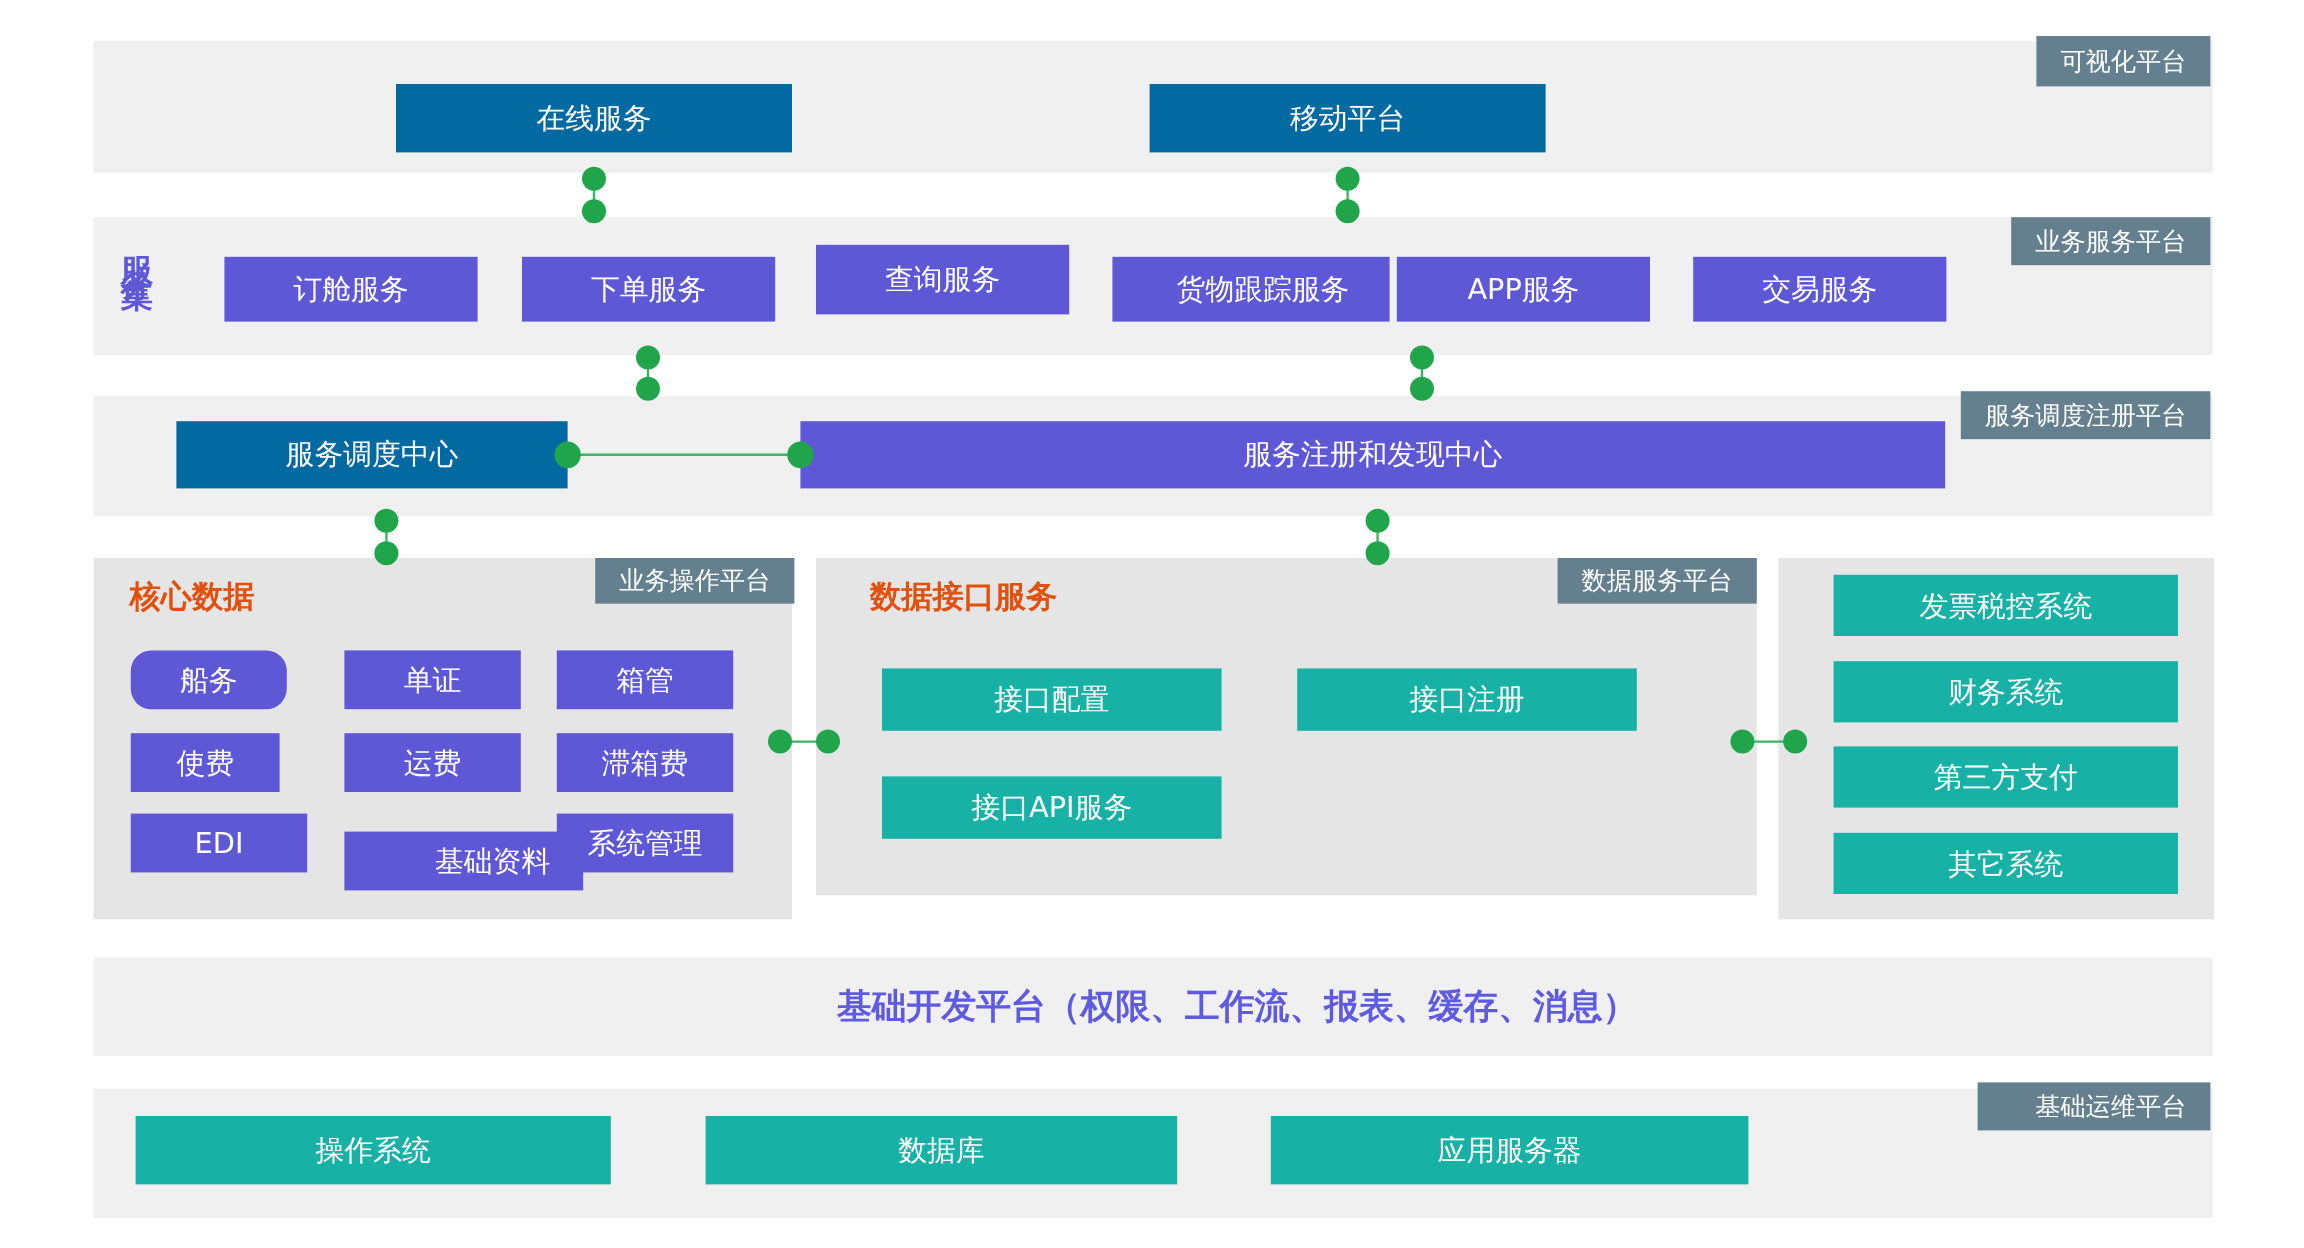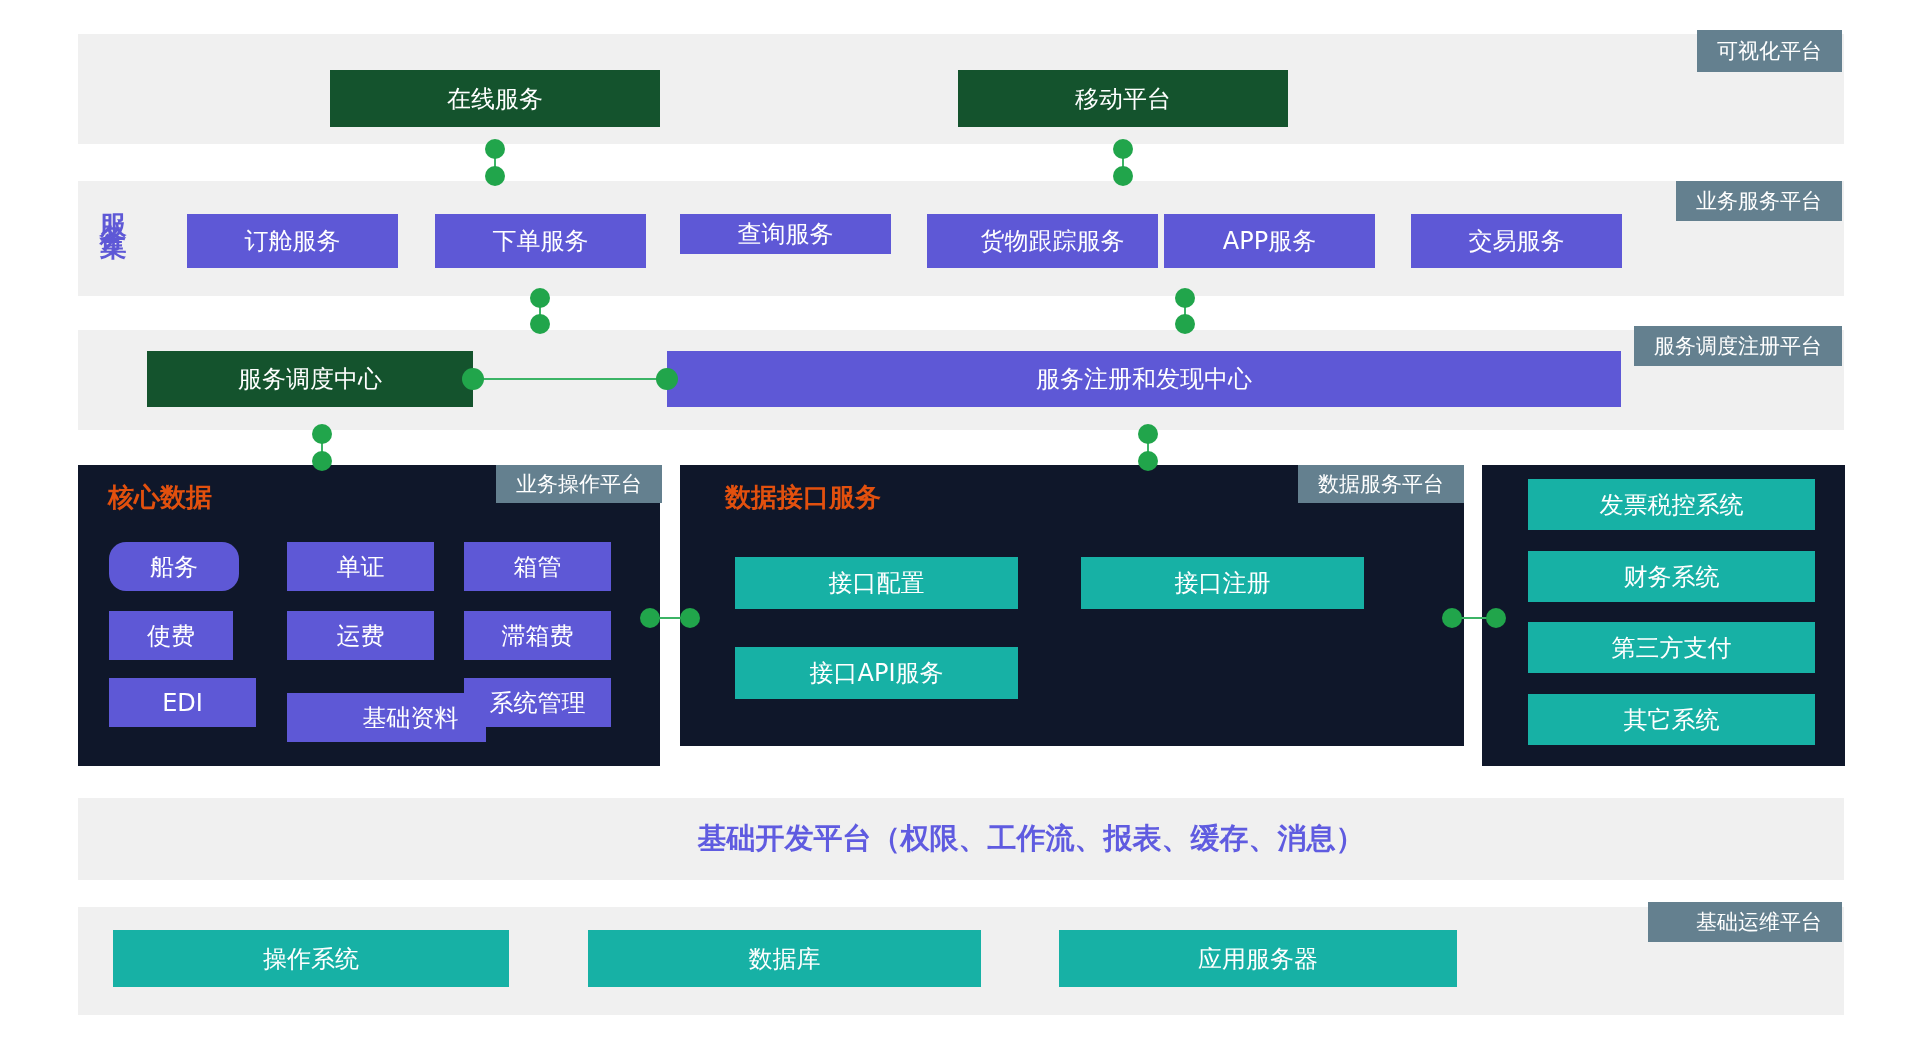--- a/index.html
+++ b/index.html
@@ -1,26 +1,26 @@
 <!DOCTYPE html>
 <html><head>
 <meta charset="utf-8">
 <style>
   html,body{margin:0;padding:0;background:#ffffff;}
   .canvas{
     position:relative;width:1920px;height:1040px;background:#ffffff;overflow:hidden;
     font-family:"DejaVu Sans","Liberation Sans",sans-serif;
   }
   .band{position:absolute;left:78px;width:1766px;background:#f0f0f0;}
-  .panel{position:absolute;background:#0f172a;}
+  .panel{position:absolute;background:#e5e5e5;}
   .btn{
     position:absolute;display:flex;align-items:center;justify-content:center;
     color:#ffffff;font-size:24px;text-align:center;white-space:nowrap;
   }
-  .btn-blue{background:#14532d;}
+  .btn-blue{background:#0369a1;}
   .btn-purple{background:#5e58d6;}
   .btn-teal{background:#17b1a5;}
   .tag{
     position:absolute;top:0;height:40px;background:#64808f;color:#ffffff;
     font-size:21px;display:flex;align-items:center;justify-content:center;
     padding:0 20px;box-sizing:border-box;white-space:nowrap;
   }
   .panel-title{
     position:absolute;color:#e2500e;font-size:26px;font-weight:bold;white-space:nowrap;
   }
@@ -44,21 +44,21 @@
   <div class="band" style="top:34px;height:110px;">
     <div class="btn btn-blue" style="left:252px;top:36px;width:330px;height:57px;">在线服务</div>
     <div class="btn btn-blue" style="left:880px;top:36px;width:330px;height:57px;">移动平台</div>
     <div class="tag" style="right:2px;top:-4px;height:42px;">可视化平台</div>
   </div>
 
   <div class="band" style="top:181px;height:115px;">
     <div class="side-label">服务集</div>
     <div class="btn btn-purple" style="left:109px;top:33px;width:211px;height:54px;">订舱服务</div>
     <div class="btn btn-purple" style="left:357px;top:33px;width:211px;height:54px;">下单服务</div>
-    <div class="btn btn-purple" style="left:602px;top:33px;width:211px;height:40px;">查询服务</div>
+    <div class="btn btn-purple" style="left:602px;top:23px;width:211px;height:58px;">查询服务</div>
     <div class="btn btn-purple" style="left:849px;top:33px;width:211px;height:54px;padding-left:20px;">货物跟踪服务</div>
     <div class="btn btn-purple" style="left:1086px;top:33px;width:211px;height:54px;">APP服务</div>
     <div class="btn btn-purple" style="left:1333px;top:33px;width:211px;height:54px;">交易服务</div>
     <div class="tag" style="right:2px;">业务服务平台</div>
   </div>
 
   <div class="band" style="top:330px;height:100px;">
     <div class="btn btn-blue" style="left:69px;top:21px;width:326px;height:56px;">服务调度中心</div>
     <div class="btn btn-purple" style="left:589px;top:21px;width:954px;height:56px;">服务注册和发现中心</div>
     <div class="tag" style="right:2px;top:-4px;">服务调度注册平台</div>

